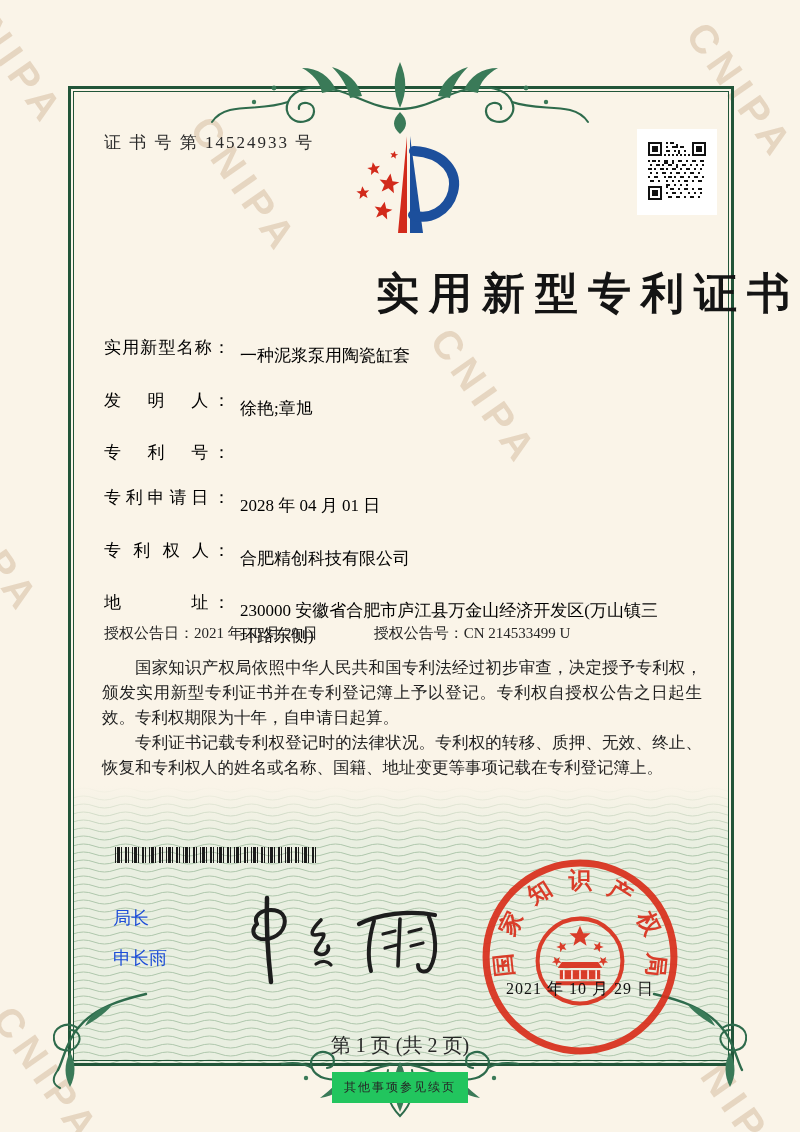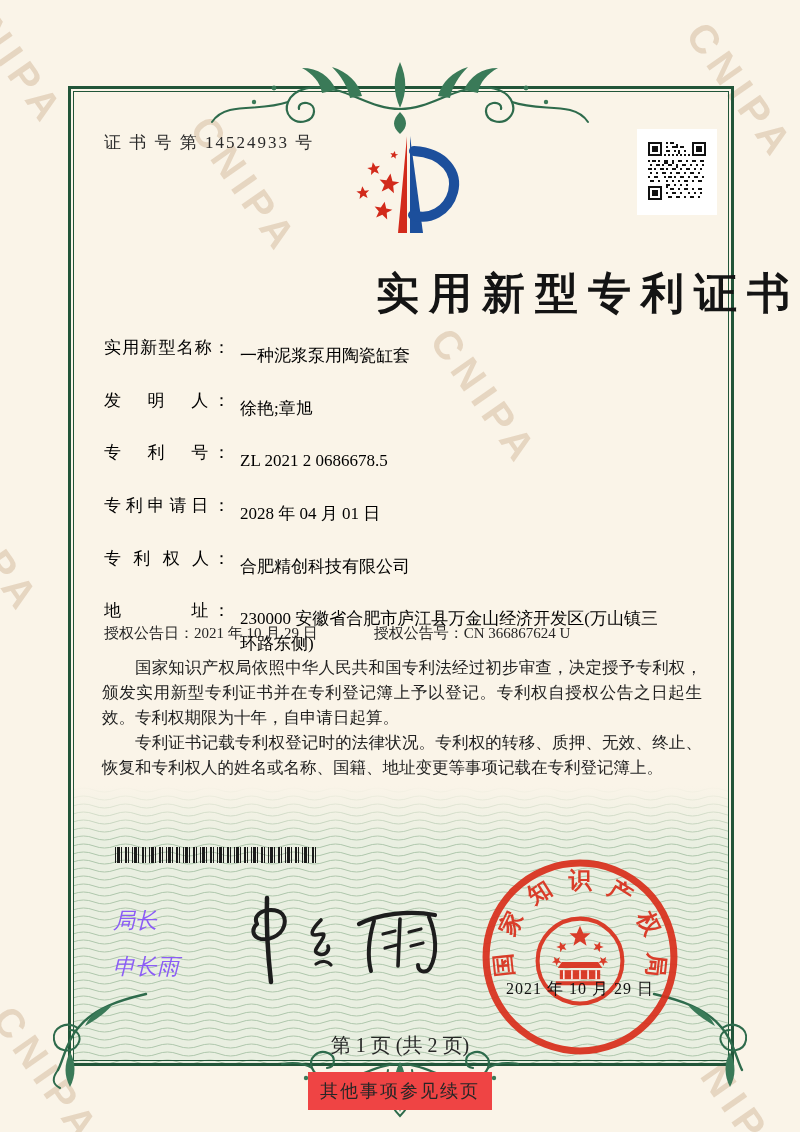--- a/index.html
+++ b/index.html
@@ -57,34 +57,34 @@
   .body-text p{margin:0;text-indent:2em;}
 
   .barcode{position:absolute;left:115px;top:847px;width:202px;height:16px;
     background:repeating-linear-gradient(90deg,
       #1b1b1b 0 1px,transparent 1px 2px,
       #1b1b1b 2px 5px,transparent 5px 6px,
       #1b1b1b 6px 7px,transparent 7px 10px,
       #1b1b1b 10px 12px,transparent 12px 13px,
       #1b1b1b 13px 14px,transparent 14px 17px);}
 
-  .officer{position:absolute;left:113px;top:906px;font-size:22px;color:#8b5cf6;font-style:italic;}
+  .officer{position:absolute;left:113px;top:906px;font-size:18px;color:#1d4ed8;}
   .officer .o-name{margin-top:16px;}
 
   .signature{position:absolute;left:233px;top:876px;width:215px;height:110px;}
 
   .seal{position:absolute;left:479px;top:856px;width:202px;height:202px;opacity:.93;}
   .seal-date{position:absolute;left:479px;top:979px;width:202px;text-align:center;
              font-size:16px;color:#111;letter-spacing:1px;}
 
   .page-num{position:absolute;left:0;right:0;top:1032px;text-align:center;
             font-size:20px;color:#262626;}
 
   .continuation{position:absolute;left:50%;top:1072px;transform:translateX(-50%);
-                background:#ef4444;padding:7px 12px;font-size:18px;color:#262626;
+                background:#22c55e;padding:7px 12px;font-size:12px;color:#262626;
                 letter-spacing:2px;z-index:5;}
 
   .green-stroke{stroke:#2e6b4c;fill:none;stroke-linecap:round;}
   .green-fill{fill:#3a7a58;stroke:none;}
 </style>
 </head>
 <body>
 
 <div class="page">
 
@@ -203,42 +203,41 @@
       <div class="field">
         <span class="flabel">实用新型名称：</span>
         <span class="fvalue">一种泥浆泵用陶瓷缸套</span>
       </div>
       <div class="field">
         <span class="flabel">发　明　人：</span>
         <span class="fvalue">徐艳;章旭</span>
       </div>
       <div class="field">
         <span class="flabel">专　利　号：</span>
-        <span class="fvalue">ZL 2021 2 0686678.5</span>
       </div>
       <div class="field">
         <span class="flabel">专利申请日：</span>
         <span class="fvalue">2028 年 04 月 01 日</span>
       </div>
       <div class="field">
         <span class="flabel">专 利 权 人：</span>
         <span class="fvalue">合肥精创科技有限公司</span>
       </div>
       <div class="field">
         <span class="flabel">地　　　址：</span>
         <span class="fvalue">230000 安徽省合肥市庐江县万金山经济开发区(万山镇三环路东侧)</span>
       </div>
     </div>
 
     <div class="grant">
       <div class="g-left">
         <span>授权公告日：</span><span>2021 年 10 月 29 日</span>
       </div>
       <div class="g-right">
-        <span>授权公告号：</span><span>CN 366867624 U</span>
+        <span>授权公告号：</span><span>CN 214533499 U</span>
       </div>
     </div>
 
     <div class="body-text">
       <p>国家知识产权局依照中华人民共和国专利法经过初步审查，决定授予专利权，颁发实用新型专利证书并在专利登记簿上予以登记。专利权自授权公告之日起生效。专利权期限为十年，自申请日起算。</p>
       <p>专利证书记载专利权登记时的法律状况。专利权的转移、质押、无效、终止、恢复和专利权人的姓名或名称、国籍、地址变更等事项记载在专利登记簿上。</p>
     </div>
 
     <div class="barcode"></div>
 

